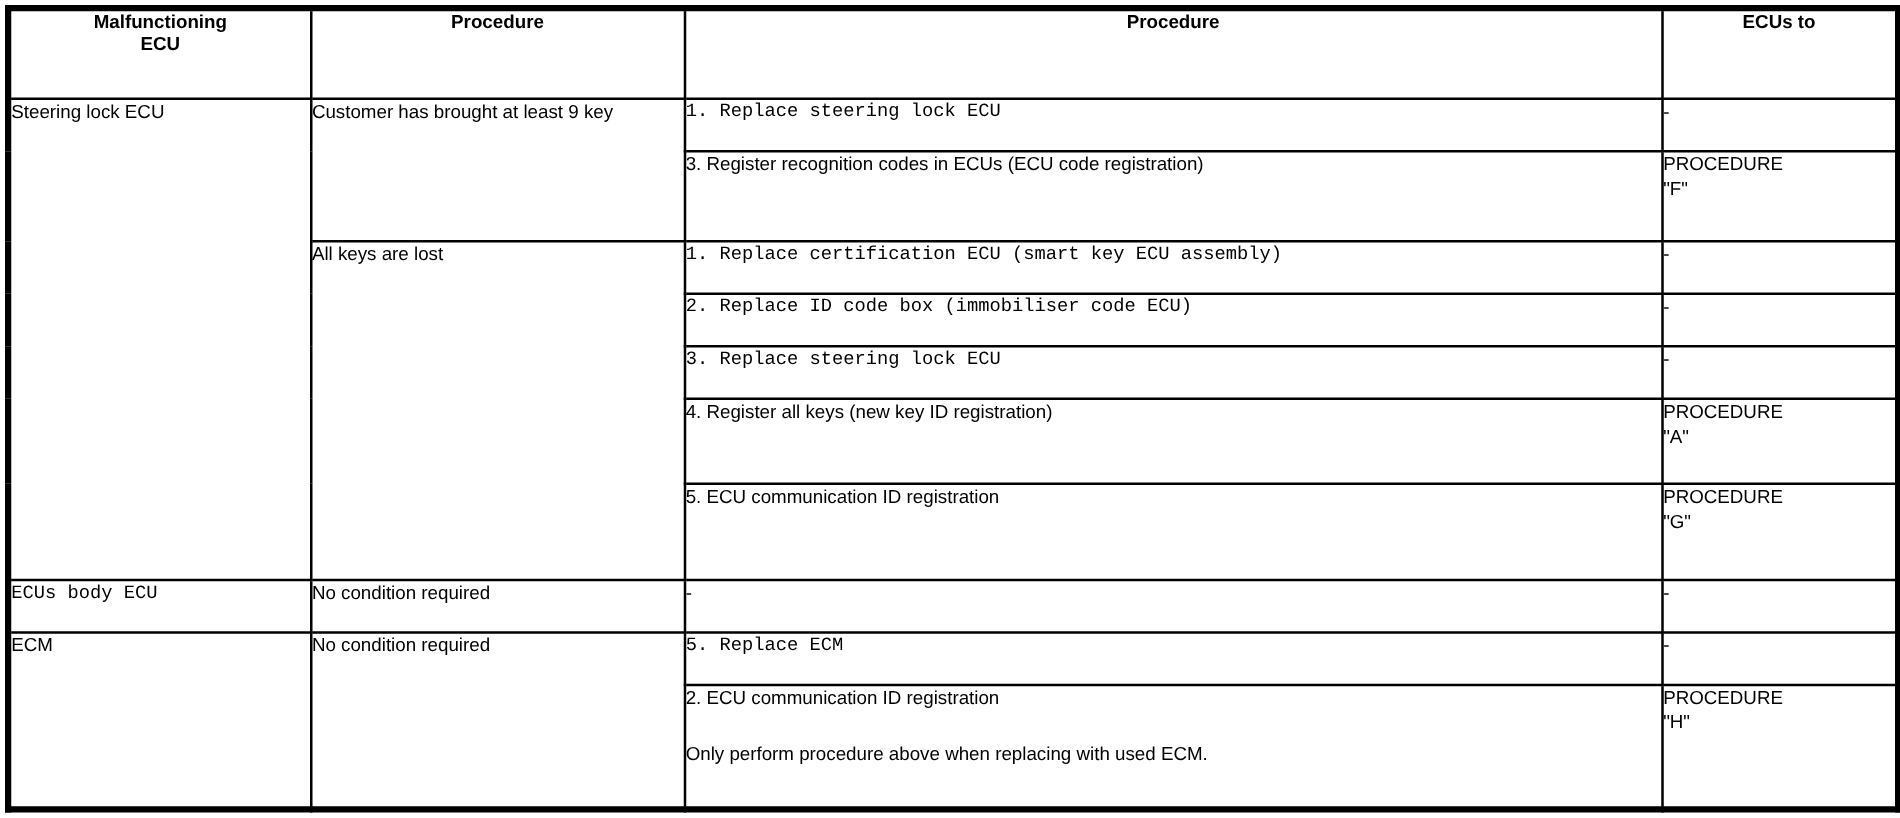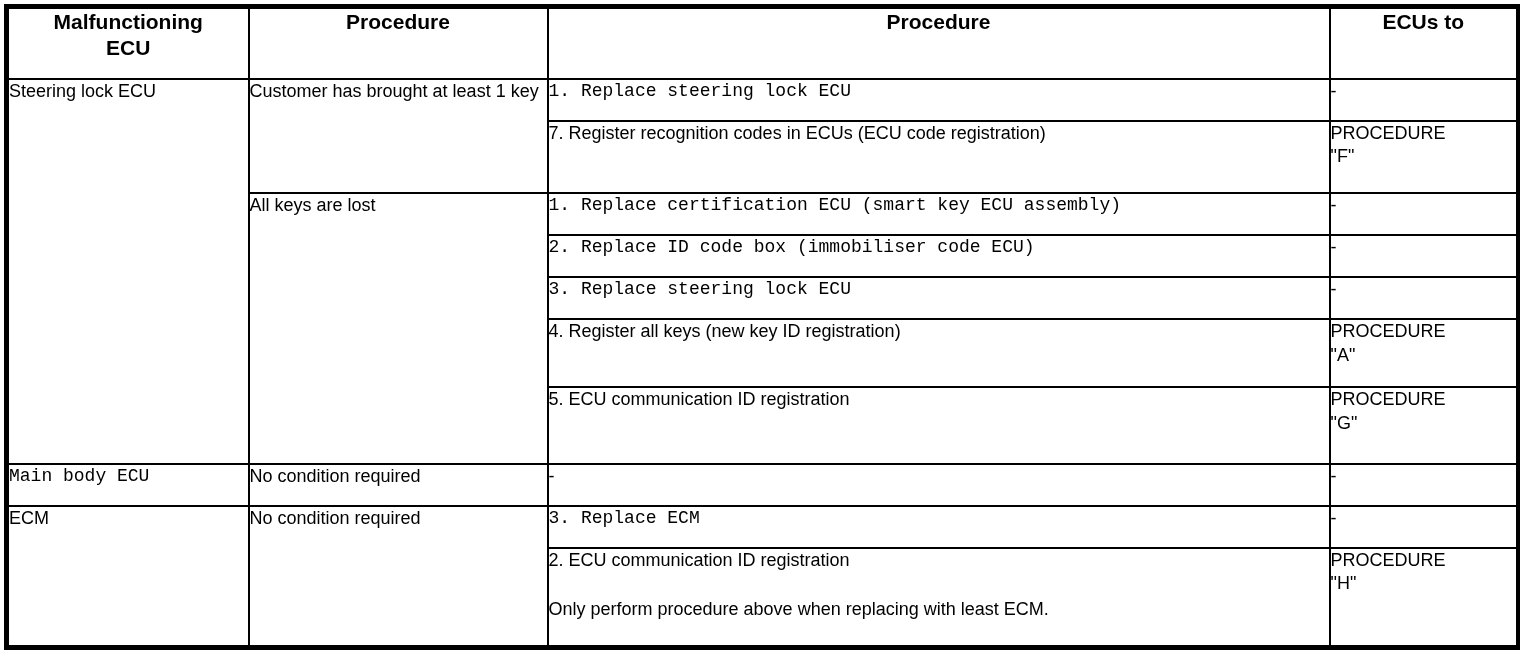--- a/index.html
+++ b/index.html
@@ -50,32 +50,32 @@
   
   col.c-ecu   { width: 242px; }
   col.c-cond  { width: 299px; }
   col.c-proc  { width: 782px; }
   col.c-refer { width: 189px; }
 
   
   thead th {
     border-bottom: 4px solid #000000;
     font-weight: bold;
-    font-size: 21px;
+    font-size: 15px;
     text-align: center;
     vertical-align: middle;
     line-height: 1.22;
     height: 69px;
     padding: 2px 4px;
     margin-top: 43px;
   }
 
   .cell-pad {
     padding: 6px 8px 6px 8px;
-    font-size: 18px;
+    font-size: 15px;
     line-height: 1.30;
   }
 
   .v-mid {
     vertical-align: middle;
   }
   .v-top {
     vertical-align: top;
   }
 
@@ -121,27 +121,27 @@
         <th>Procedure</th>
         <th>Procedure</th>
         <th>ECUs to</th>
       </tr>
     </thead>
 
     <tbody>
 
       <tr>
         <td class="cell-pad v-mid ecu-name" rowspan="7">Steering lock ECU</td>
-        <td class="cell-pad v-mid cond-cell" rowspan="2">Customer has brought at least 1 key</td>
+        <td class="cell-pad v-mid cond-cell" rowspan="2">Customer has brought at least 9 key</td>
         <td class="cell-pad v-mid proc-cell r-sm">1. Replace steering lock ECU</td>
         <td class="cell-pad v-top refer-cell refer-block">-</td>
       </tr>
 
       <tr>
-        <td class="cell-pad v-mid proc-cell r-md">7. Register recognition codes in ECUs (ECU code registration)</td>
+        <td class="cell-pad v-mid proc-cell r-md">3. Register recognition codes in ECUs (ECU code registration)</td>
         <td class="cell-pad v-top refer-cell refer-block">PROCEDURE
 "F"</td>
       </tr>
 
       <tr>
         <td class="cell-pad v-mid cond-cell" rowspan="5">All keys are lost</td>
         <td class="cell-pad v-mid proc-cell r-sm">1. Replace certification ECU (smart key ECU assembly)</td>
         <td class="cell-pad v-top refer-cell refer-block">-</td>
       </tr>
 
@@ -161,37 +161,37 @@
 "A"</td>
       </tr>
 
       <tr>
         <td class="cell-pad v-mid proc-cell r-xl">5. ECU communication ID registration</td>
         <td class="cell-pad v-top refer-cell refer-block">PROCEDURE
 "G"</td>
       </tr>
 
       <tr>
-        <td class="cell-pad v-mid ecu-name r-sm">Main body ECU</td>
+        <td class="cell-pad v-mid ecu-name r-sm">ECUs body ECU</td>
         <td class="cell-pad v-mid cond-cell">No condition required</td>
         <td class="cell-pad v-mid proc-cell">-</td>
         <td class="cell-pad v-top refer-cell refer-block">-</td>
       </tr>
 
       <tr>
         <td class="cell-pad v-mid ecu-name" rowspan="2">ECM</td>
         <td class="cell-pad v-mid cond-cell" rowspan="2">No condition required</td>
-        <td class="cell-pad v-mid proc-cell r-sm">3. Replace ECM</td>
+        <td class="cell-pad v-mid proc-cell r-sm">5. Replace ECM</td>
         <td class="cell-pad v-top refer-cell refer-block">-</td>
       </tr>
 
       <tr>
         <td class="cell-pad v-mid proc-cell r-xxl">
           <div>2. ECU communication ID registration</div>
-          <div class="proc-note">Only perform procedure above when replacing with least ECM.</div>
+          <div class="proc-note">Only perform procedure above when replacing with used ECM.</div>
         </td>
         <td class="cell-pad v-mid refer-cell refer-block">PROCEDURE
 "H"</td>
       </tr>
 
     </tbody>
   </table>
 
 </div>
 

